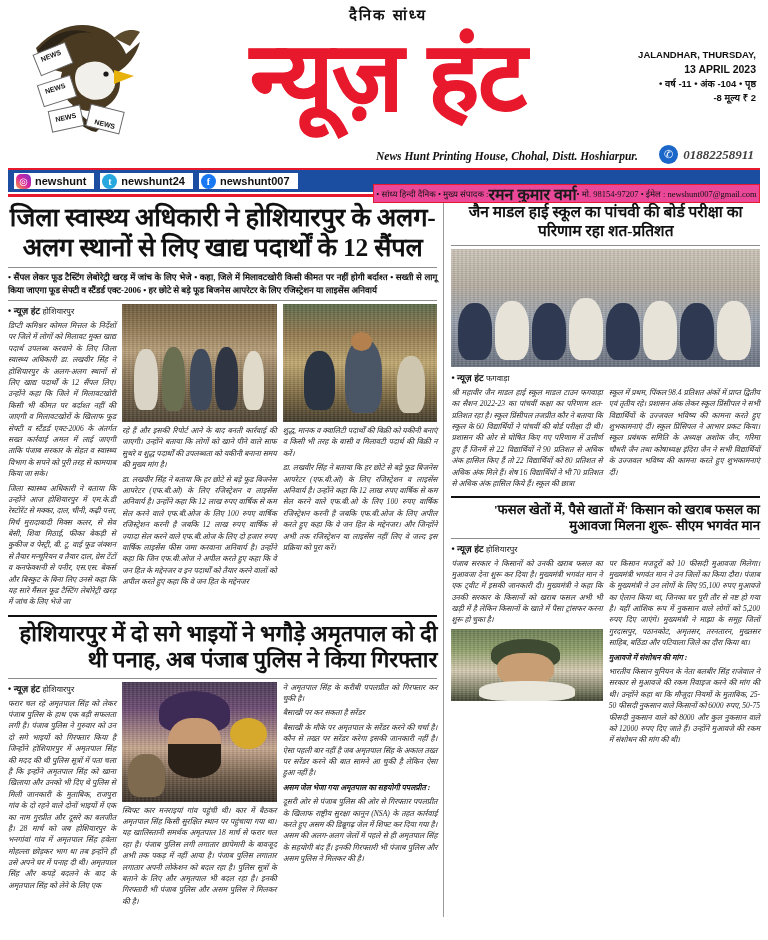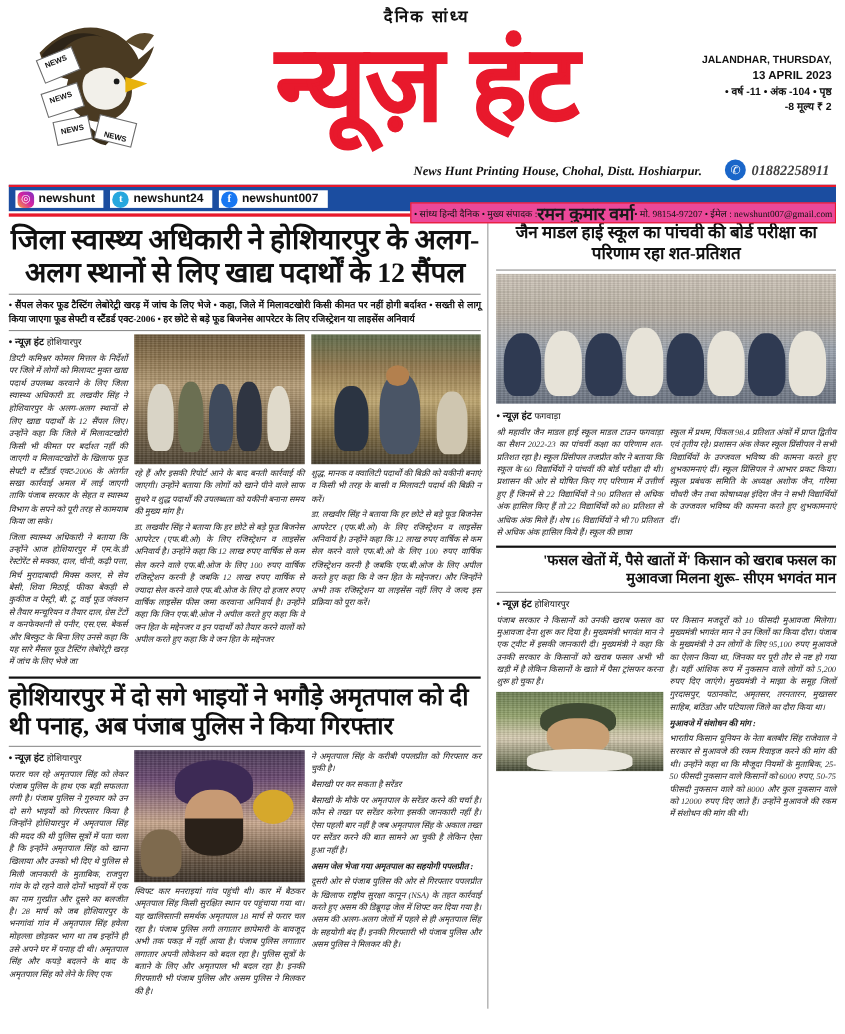--- a/index.html
+++ b/index.html
@@ -110,21 +110,21 @@
   .ph-cm{background:
     linear-gradient(180deg,#6d7f54 0%,#93a36c 30%,#d8cdb4 58%,#7d7f63 85%,#3f4431 100%);}
   .ph-noise{position:absolute;inset:0;
     background-image:
       repeating-linear-gradient(0deg,rgba(255,255,255,.06) 0 1px,rgba(0,0,0,.06) 1px 2px),
       repeating-linear-gradient(90deg,rgba(255,255,255,.05) 0 2px,rgba(0,0,0,.05) 2px 4px);}
   .ph-people{position:absolute;inset:0;}
   .blob{position:absolute;border-radius:44% 44% 30% 30%;}
 
   .hl-secondary{
-    font-size:22px;line-height:1.2;font-weight:bold;text-align:left;color:#111;
+    font-size:22px;line-height:1.2;font-weight:bold;text-align:right;color:#111;
     margin:3px 0 4px 0;
   }
   .hl-right{
     font-size:15.5px;line-height:1.22;font-weight:bold;text-align:center;color:#111;
     margin:2px 0 4px 0;
   }
   .hl-right-2{
     font-size:13.2px;line-height:1.22;font-weight:bold;text-align:right;color:#111;
     margin:2px 0 3px 0;
   }

